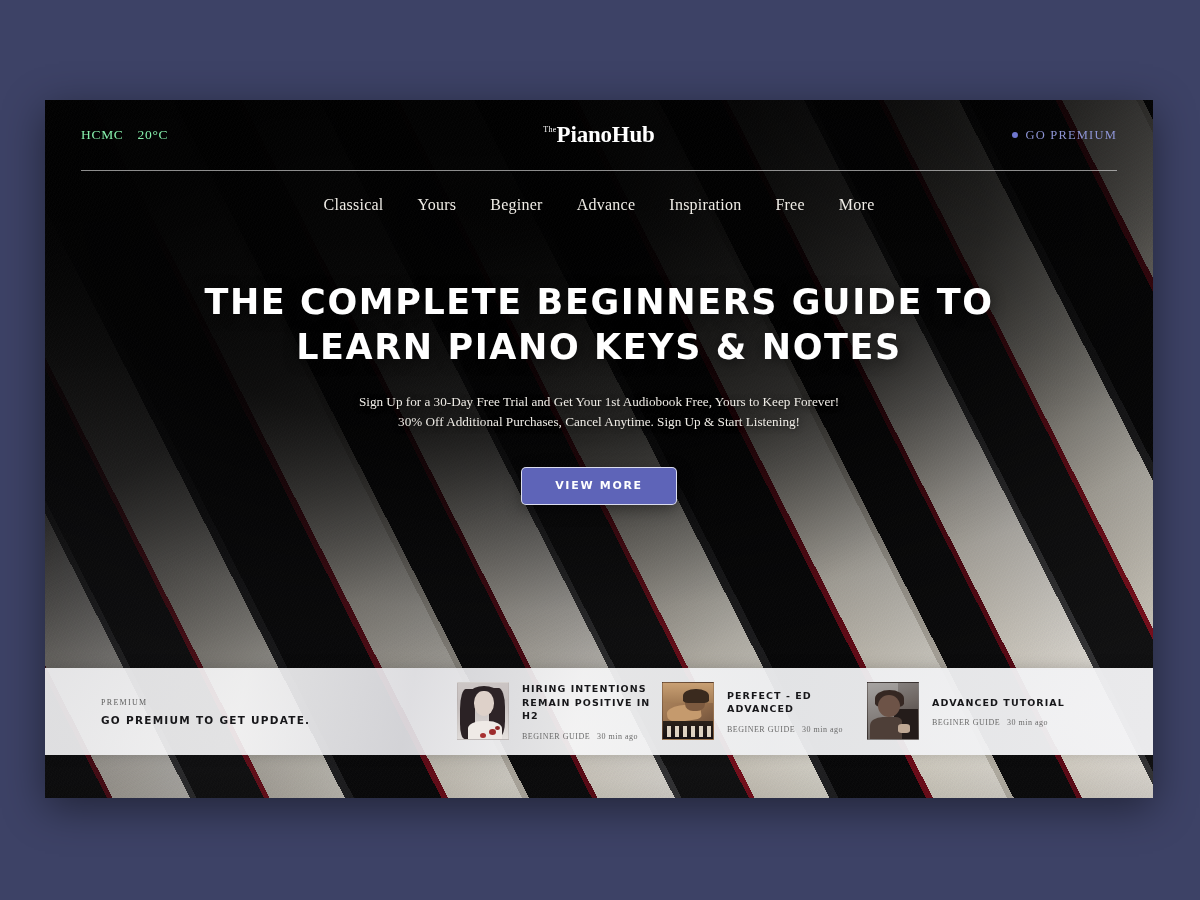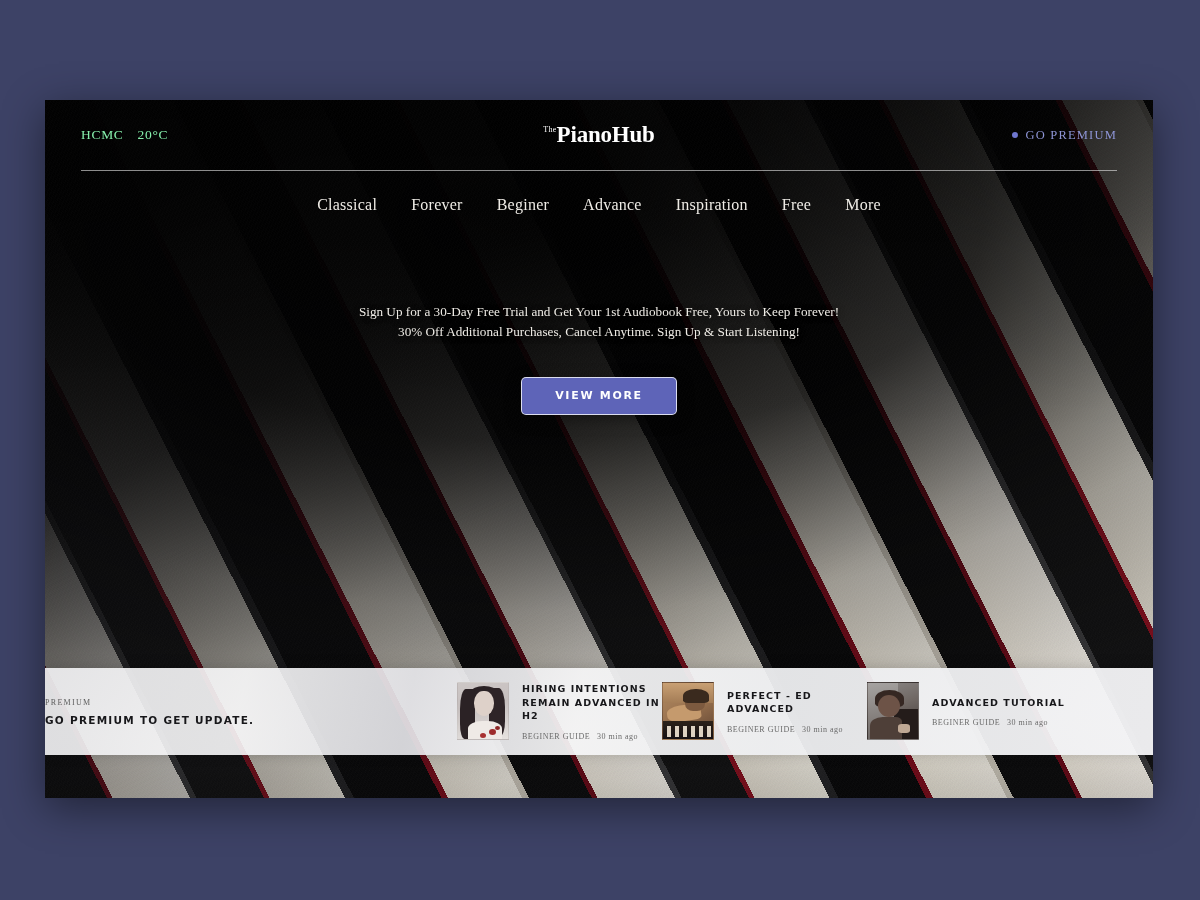--- a/index.html
+++ b/index.html
@@ -235,20 +235,21 @@
       rgba(249,249,250,0.90) 18%,
       rgba(228,228,232,0.92) 33%,
       rgba(246,246,247,0.93) 48%,
       rgba(238,239,241,0.95) 66%,
       rgba(243,243,245,0.96) 100%);
     box-shadow: 0 -1px 12px rgba(0,0,0,0.18);
   }
 
   .promo {
     width: 412px;
+    padding-left: 56px;
     flex: none;
   }
   .promo-kicker {
     font-size: 8px;
     letter-spacing: 1.3px;
     color: #5d5d5d;
     margin-bottom: 7px;
   }
   .promo-title {
     font-family: "DejaVu Sans", sans-serif;
@@ -357,29 +358,33 @@
     <div class="premium-link">
       <span class="premium-dot"></span>
       <span>GO PREMIUM</span>
     </div>
   </div>
 
   <div class="header-rule"></div>
 
   <nav class="nav">
     <a href="#">Classical</a>
-    <a href="#">Forever</a>
+    <a href="#">Yours</a>
     <a href="#">Beginer</a>
     <a href="#">Advance</a>
     <a href="#">Inspiration</a>
     <a href="#">Free</a>
     <a href="#">More</a>
   </nav>
 
   <div class="hero-content">
+    <h1 class="headline">
+      <span>THE COMPLETE BEGINNERS GUIDE TO</span>
+      <span class="l2">LEARN PIANO KEYS &amp; NOTES</span>
+    </h1>
     <p class="subtitle">Sign Up for a 30-Day Free Trial and Get Your 1st Audiobook Free, Yours to Keep Forever! 30% Off Additional Purchases, Cancel Anytime. Sign Up &amp; Start Listening!</p>
     <div class="cta">VIEW MORE</div>
   </div>
 
   <div class="card-strip">
 
     <div class="promo">
       <div class="promo-kicker">PREMIUM</div>
       <div class="promo-title">GO PREMIUM TO GET UPDATE.</div>
     </div>
@@ -391,21 +396,21 @@
           <i class="hair-t"></i>
           <i class="hair-l"></i>
           <i class="hair-r"></i>
           <i class="face"></i>
           <i class="top"></i>
           <i class="f1"></i>
           <i class="f2"></i>
           <i class="f3"></i>
         </div>
         <div class="card-text">
-          <div class="card-title">HIRING INTENTIONS REMAIN ADVANCED IN H2</div>
+          <div class="card-title">HIRING INTENTIONS REMAIN POSITIVE IN H2</div>
           <div class="card-meta">
             <span>BEGINER GUIDE</span><span class="sep"></span><span>30 min ago</span>
           </div>
         </div>
       </div>
 
       <div class="card">
         <div class="thumb t2">
           <i class="w1"></i>
           <i class="arm"></i>

